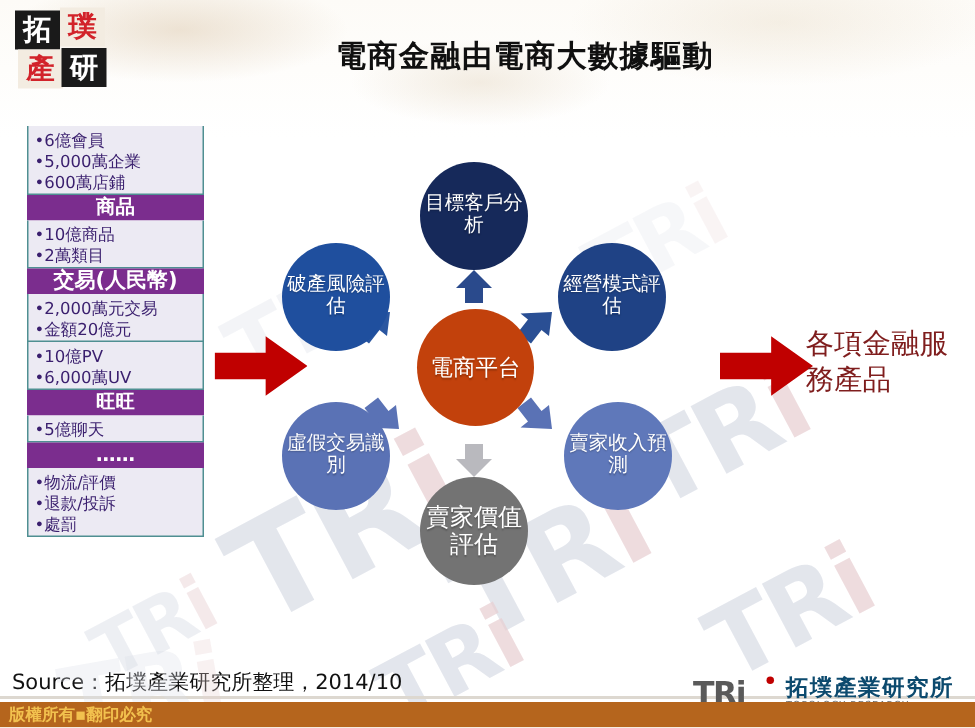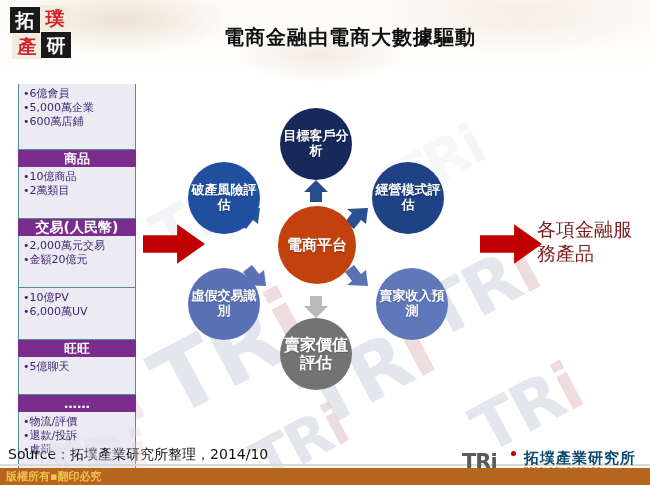--- a/index.html
+++ b/index.html
@@ -62,36 +62,36 @@
   
   #sidebar{position:absolute;left:18px;top:84px;width:118px;}
   .sb-head{
     background:#7b2d8e;color:#ffffff;text-align:center;
     font-size:13px;font-weight:bold;line-height:17px;height:17px;
     font-family:"DejaVu Sans","Liberation Sans",sans-serif;
   }
   .sb-head.wide{font-size:14px;}
   .sb-body{
     background:#eceaf3;border:1px solid #4f8f92;border-top:none;
-    padding:3px 2px 20px 4px;
+    padding:3px 2px 0 4px;
   }
   .sb-item{
     font-size:11px;color:#3a1f6e;line-height:14px;white-space:nowrap;
     font-family:"DejaVu Sans","Liberation Sans",sans-serif;
   }
   .sb-item:before{content:"\2022 ";}
 
   
   #diagram{position:absolute;left:160px;top:100px;width:340px;height:300px;}
   .circ{
     position:absolute;border-radius:50%;
     display:flex;align-items:center;justify-content:center;
     color:#ffffff;text-align:center;
     font-family:"DejaVu Serif","Liberation Serif",serif;
-    font-weight:bold;
+    font-weight:normal;
     line-height:1.12;
     text-shadow:0 1px 1px rgba(0,0,0,.25);
   }
   .c-center{left:118px;top:106px;width:78px;height:78px;background:#c2410c;font-size:15px;}
   .c-top{left:120px;top:8px;width:72px;height:72px;background:#16295a;font-size:13px;}
   .c-tr{left:212px;top:62px;width:72px;height:72px;background:#1f4285;font-size:13px;}
   .c-tl{left:28px;top:62px;width:72px;height:72px;background:#1f4f9e;font-size:13px;}
   .c-bl{left:28px;top:168px;width:72px;height:72px;background:#5a72b5;font-size:13px;}
   .c-br{left:216px;top:168px;width:72px;height:72px;background:#5f78ba;font-size:13px;}
   .c-bot{left:120px;top:218px;width:72px;height:72px;background:#737373;font-size:16px;}

